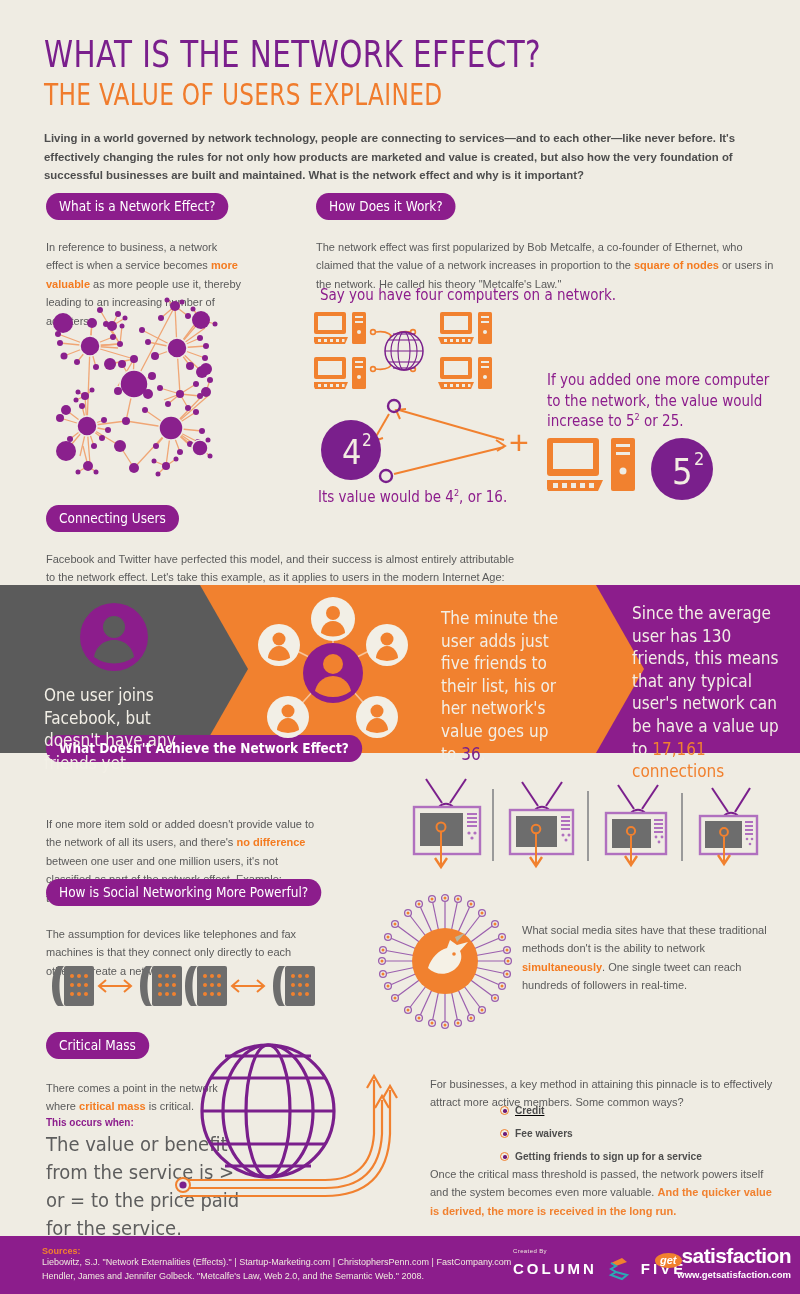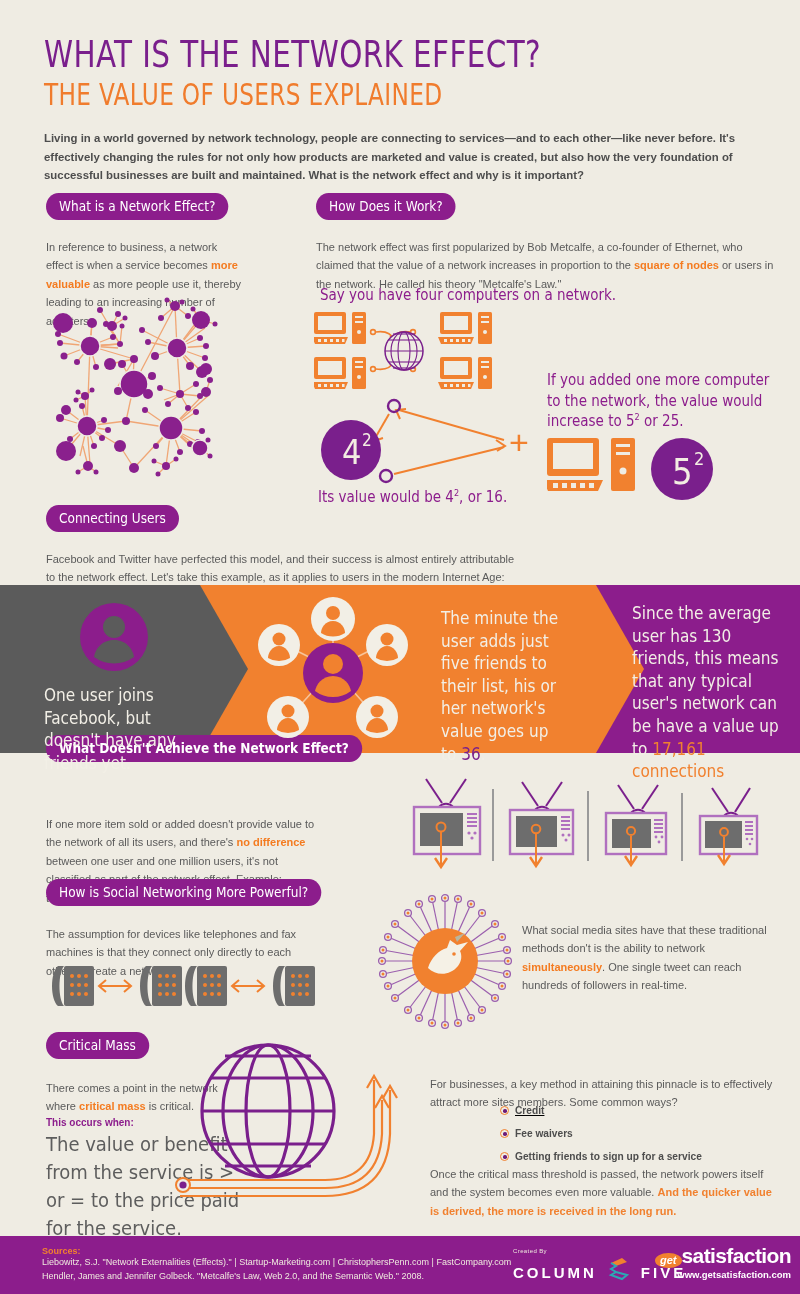--- a/index.html
+++ b/index.html
@@ -805,21 +805,21 @@
     </svg>
   </div>
 
   <div class="abs" style="left:175px; top:1176px;">
     <svg width="16" height="18" viewBox="0 0 16 18">
       <circle cx="8" cy="9" r="7" fill="#efece3" stroke="#f1812f" stroke-width="2"></circle>
       <circle cx="8" cy="9" r="3.6" fill="#7a1f8c"></circle>
     </svg>
   </div>
 
-  <div class="abs body-text" style="left:430px; top:1068px; width:350px;">For businesses, a key method in attaining this pinnacle is to effectively attract more sites members. Some common ways?</div>
+  <div class="abs body-text" style="left:430px; top:1068px; width:350px;">For businesses, a key method in attaining this pinnacle is to effectively attract more active members. Some common ways?</div>
 
   <div class="abs" style="left:500px; top:1100px;">
     <div style="margin-bottom:5px;text-decoration:underline;">
       <span class="rb"></span><span class="bl-label">Credit</span>
     </div>
     <div style="margin-bottom:5px;">
       <span class="rb"></span><span class="bl-label">Fee waivers</span>
     </div>
     <div>
       <span class="rb"></span><span class="bl-label">Getting friends to sign up for a service</span>
@@ -832,21 +832,21 @@
 
   <div class="footer">
     <div class="abs" style="left:42px; top:10px;">
       <div class="src-h">Sources:</div>
       <div class="src-l">Liebowitz, S.J. "Network Externalities (Effects)." | Startup-Marketing.com | ChristophersPenn.com | FastCompany.com</div>
       <div class="src-l">Hendler, James and Jennifer Golbeck. "Metcalfe's Law, Web 2.0, and the Semantic Web." 2008.</div>
     </div>
 
     <div class="abs" style="left:513px; top:12px;">
       <div class="cf-created">Created By</div>
-      <div style="display:flex; align-items:flex-end; gap:10px; margin-top:1px;">
+      <div style="display:flex; align-items:center; gap:10px; margin-top:1px;">
         <span class="cf-word">COLUMN</span>
         <svg width="24" height="26" viewBox="0 0 24 26">
           <path d="M4,8 L15,3 L20,7 L9,11 Z" fill="#f1812f"></path>
           <path d="M4,8 L9,11 L4,14 L9,17 L4,20 L15,24 L20,20 L9,17" fill="none" stroke="#2ba8b4" stroke-width="2"></path>
         </svg>
         <span class="cf-word">FIVE</span>
       </div>
     </div>
 
     <div class="abs" style="left:655px; top:8px;">

